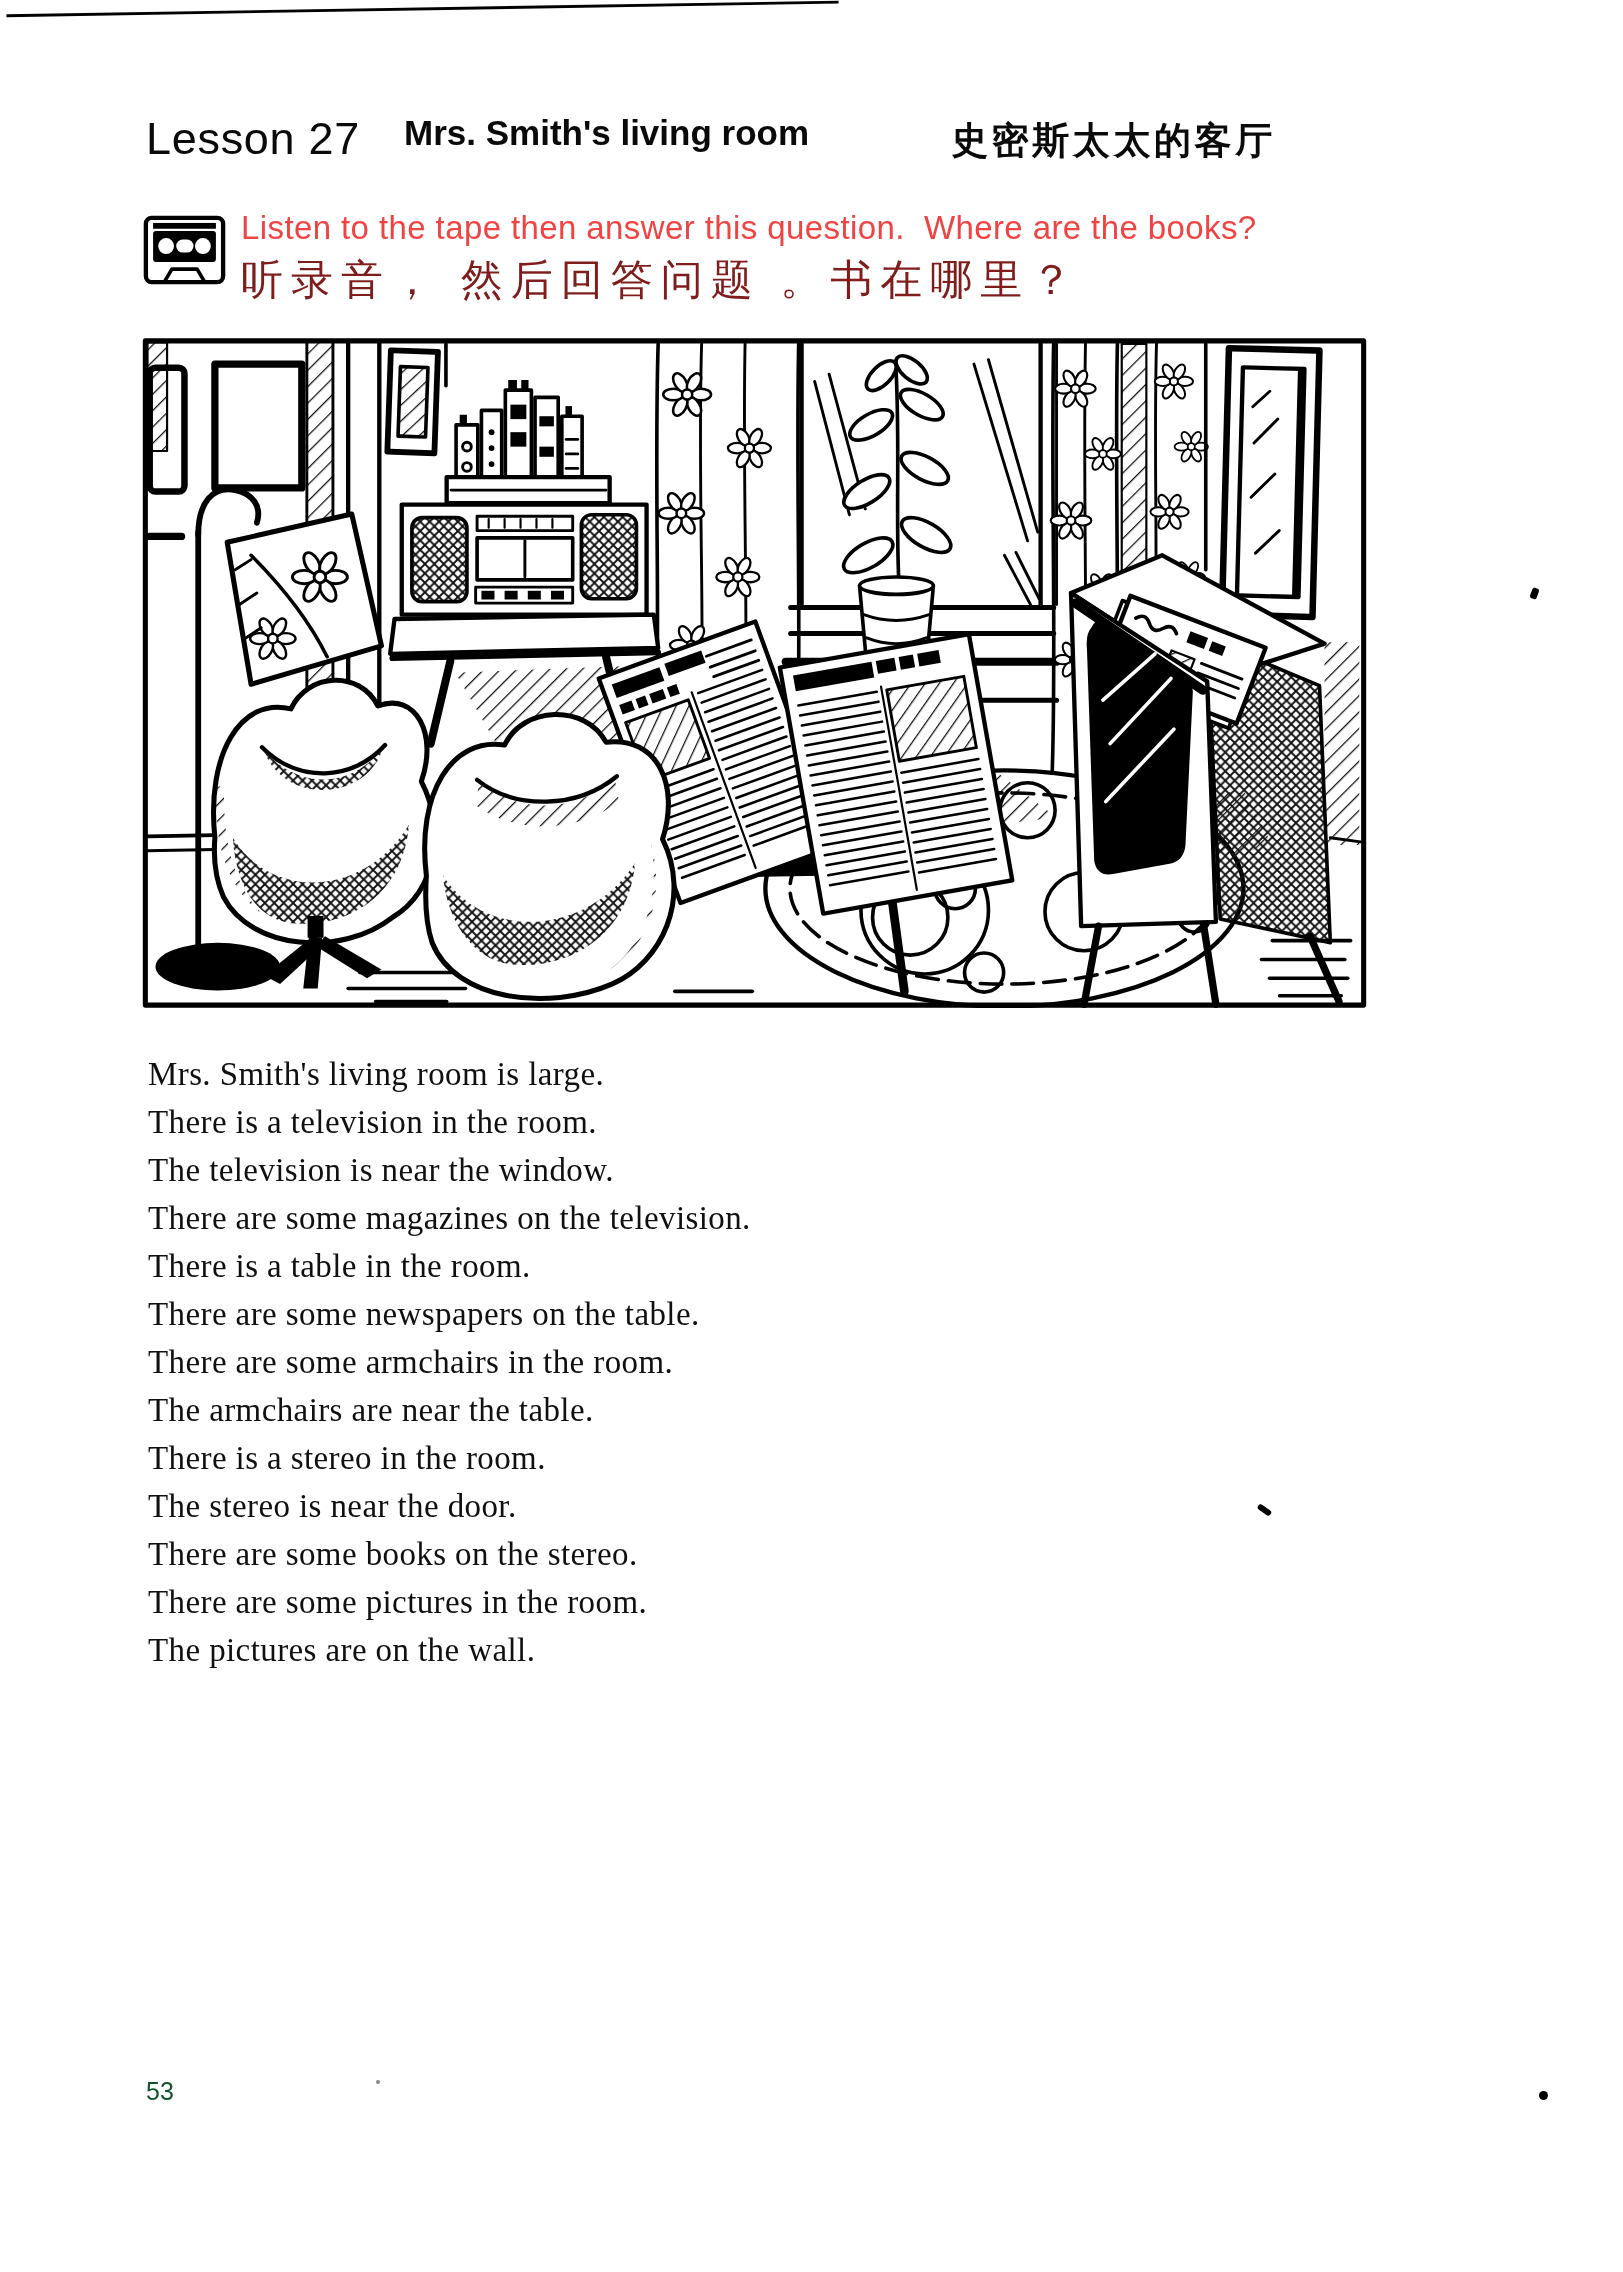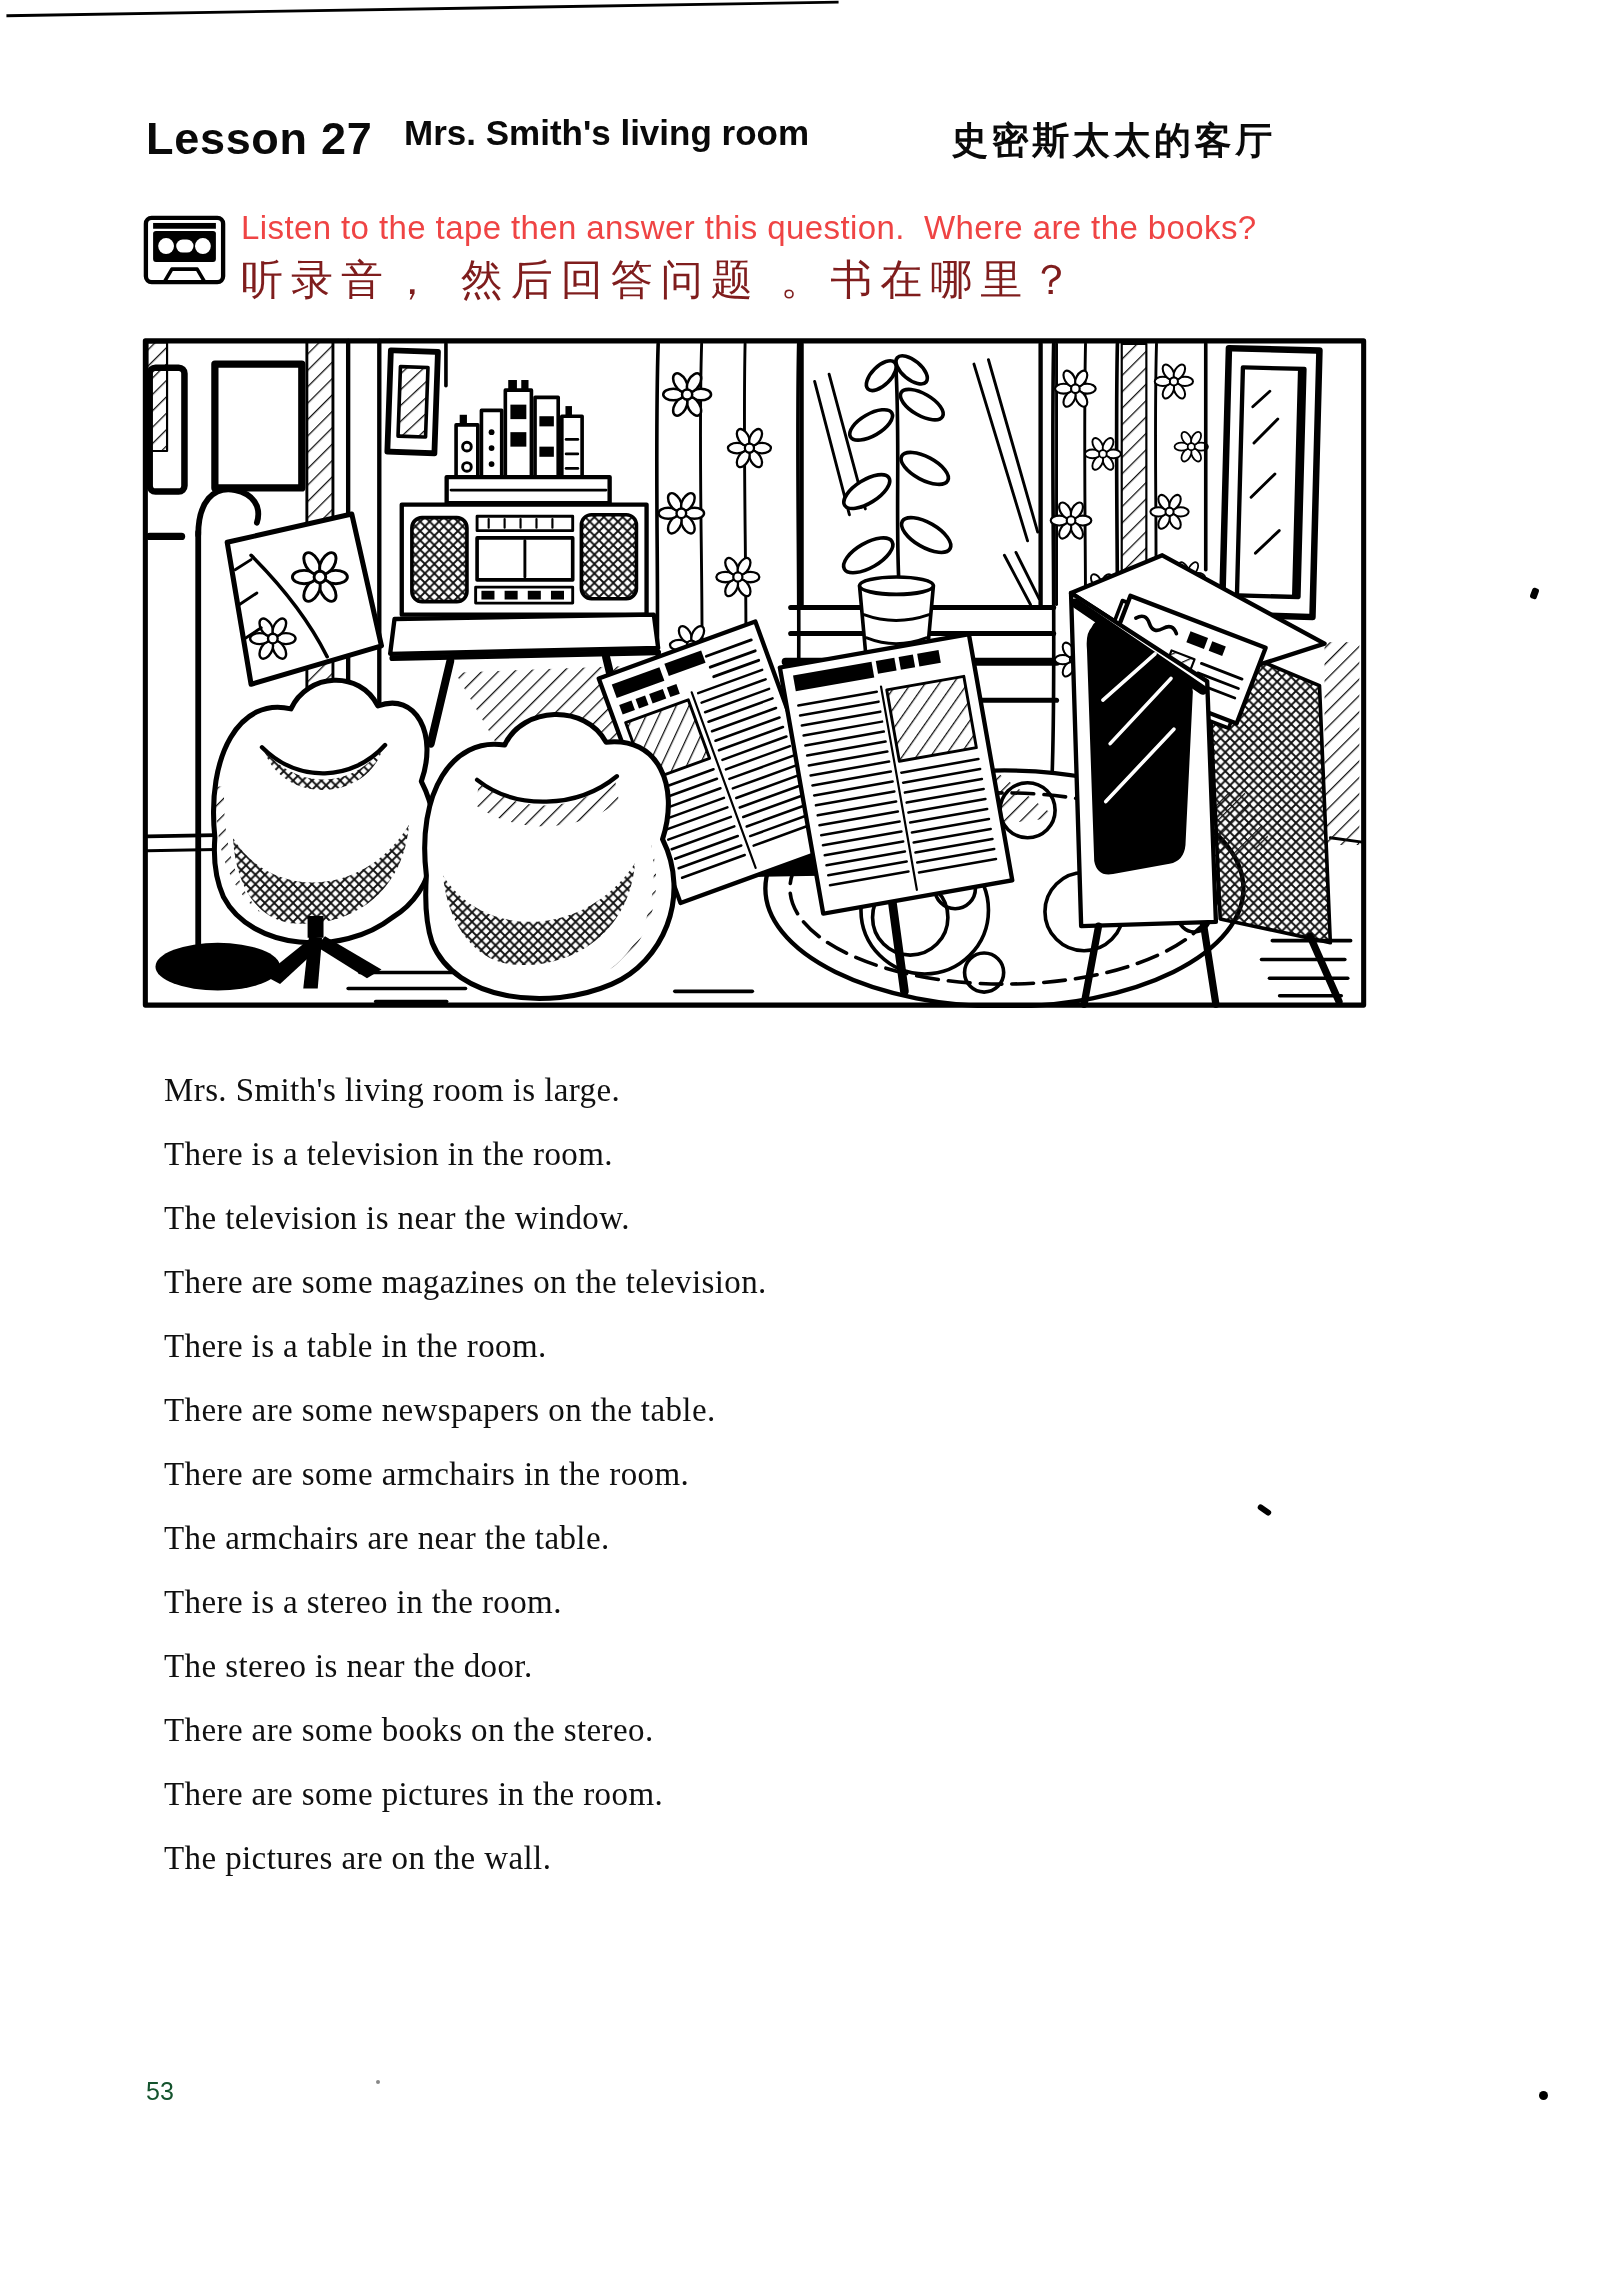--- a/index.html
+++ b/index.html
@@ -1,26 +1,26 @@
 <!DOCTYPE html>
 <html style="font-size:11.6px"><head>
 <meta charset="utf-8">
 <style>
   html,body{margin:0;padding:0;}
   body{width:1623px;height:2273px;position:relative;background:#fff;overflow:hidden;}
   .abs{position:absolute;}
   .sans{font-family:"Liberation Sans",sans-serif;}
   .serif{font-family:"Liberation Serif",serif;}
-  .lesson-label{left:146px;top:113px;font-size:45px;font-weight:bold;color:#0a0a0a;letter-spacing:0.7px;}
+  .lesson-label{left:146px;top:113px;font-size:45px;font-weight:normal;color:#0a0a0a;letter-spacing:0.7px;}
   .title-en{left:404px;top:113px;font-size:35px;font-weight:bold;color:#0a0a0a;letter-spacing:0px;}
   .title-zh{left:951px;top:116px;font-size:37px;font-weight:bold;color:#0a0a0a;letter-spacing:3.6px;}
   .instr-en{left:241px;top:209px;font-size:33px;color:#ef4444;letter-spacing:0.4px;white-space:pre;}
   .instr-zh{left:241px;top:252px;font-size:42px;color:#7f1d1d;letter-spacing:8px;}
   .passage{left:148px;top:1050px;width:1087px;}
-  .passage p{margin:16px;font-size:33px;line-height:48px;color:#101010;letter-spacing:0.4px;}
+  .passage p{margin:0;font-size:33px;line-height:48px;color:#101010;letter-spacing:0.4px;}
   .pagenum{left:146px;top:2077px;font-size:25px;color:#14532d;}
   .speck{background:#000;}
 </style>
 </head>
 <body>
 
 <svg class="abs" style="left:0;top:0" width="870" height="20" viewBox="0 0 1200 28">
   <line x1="0" y1="22" x2="1165" y2="3" stroke="#000" stroke-width="4"></line>
 </svg>
 

